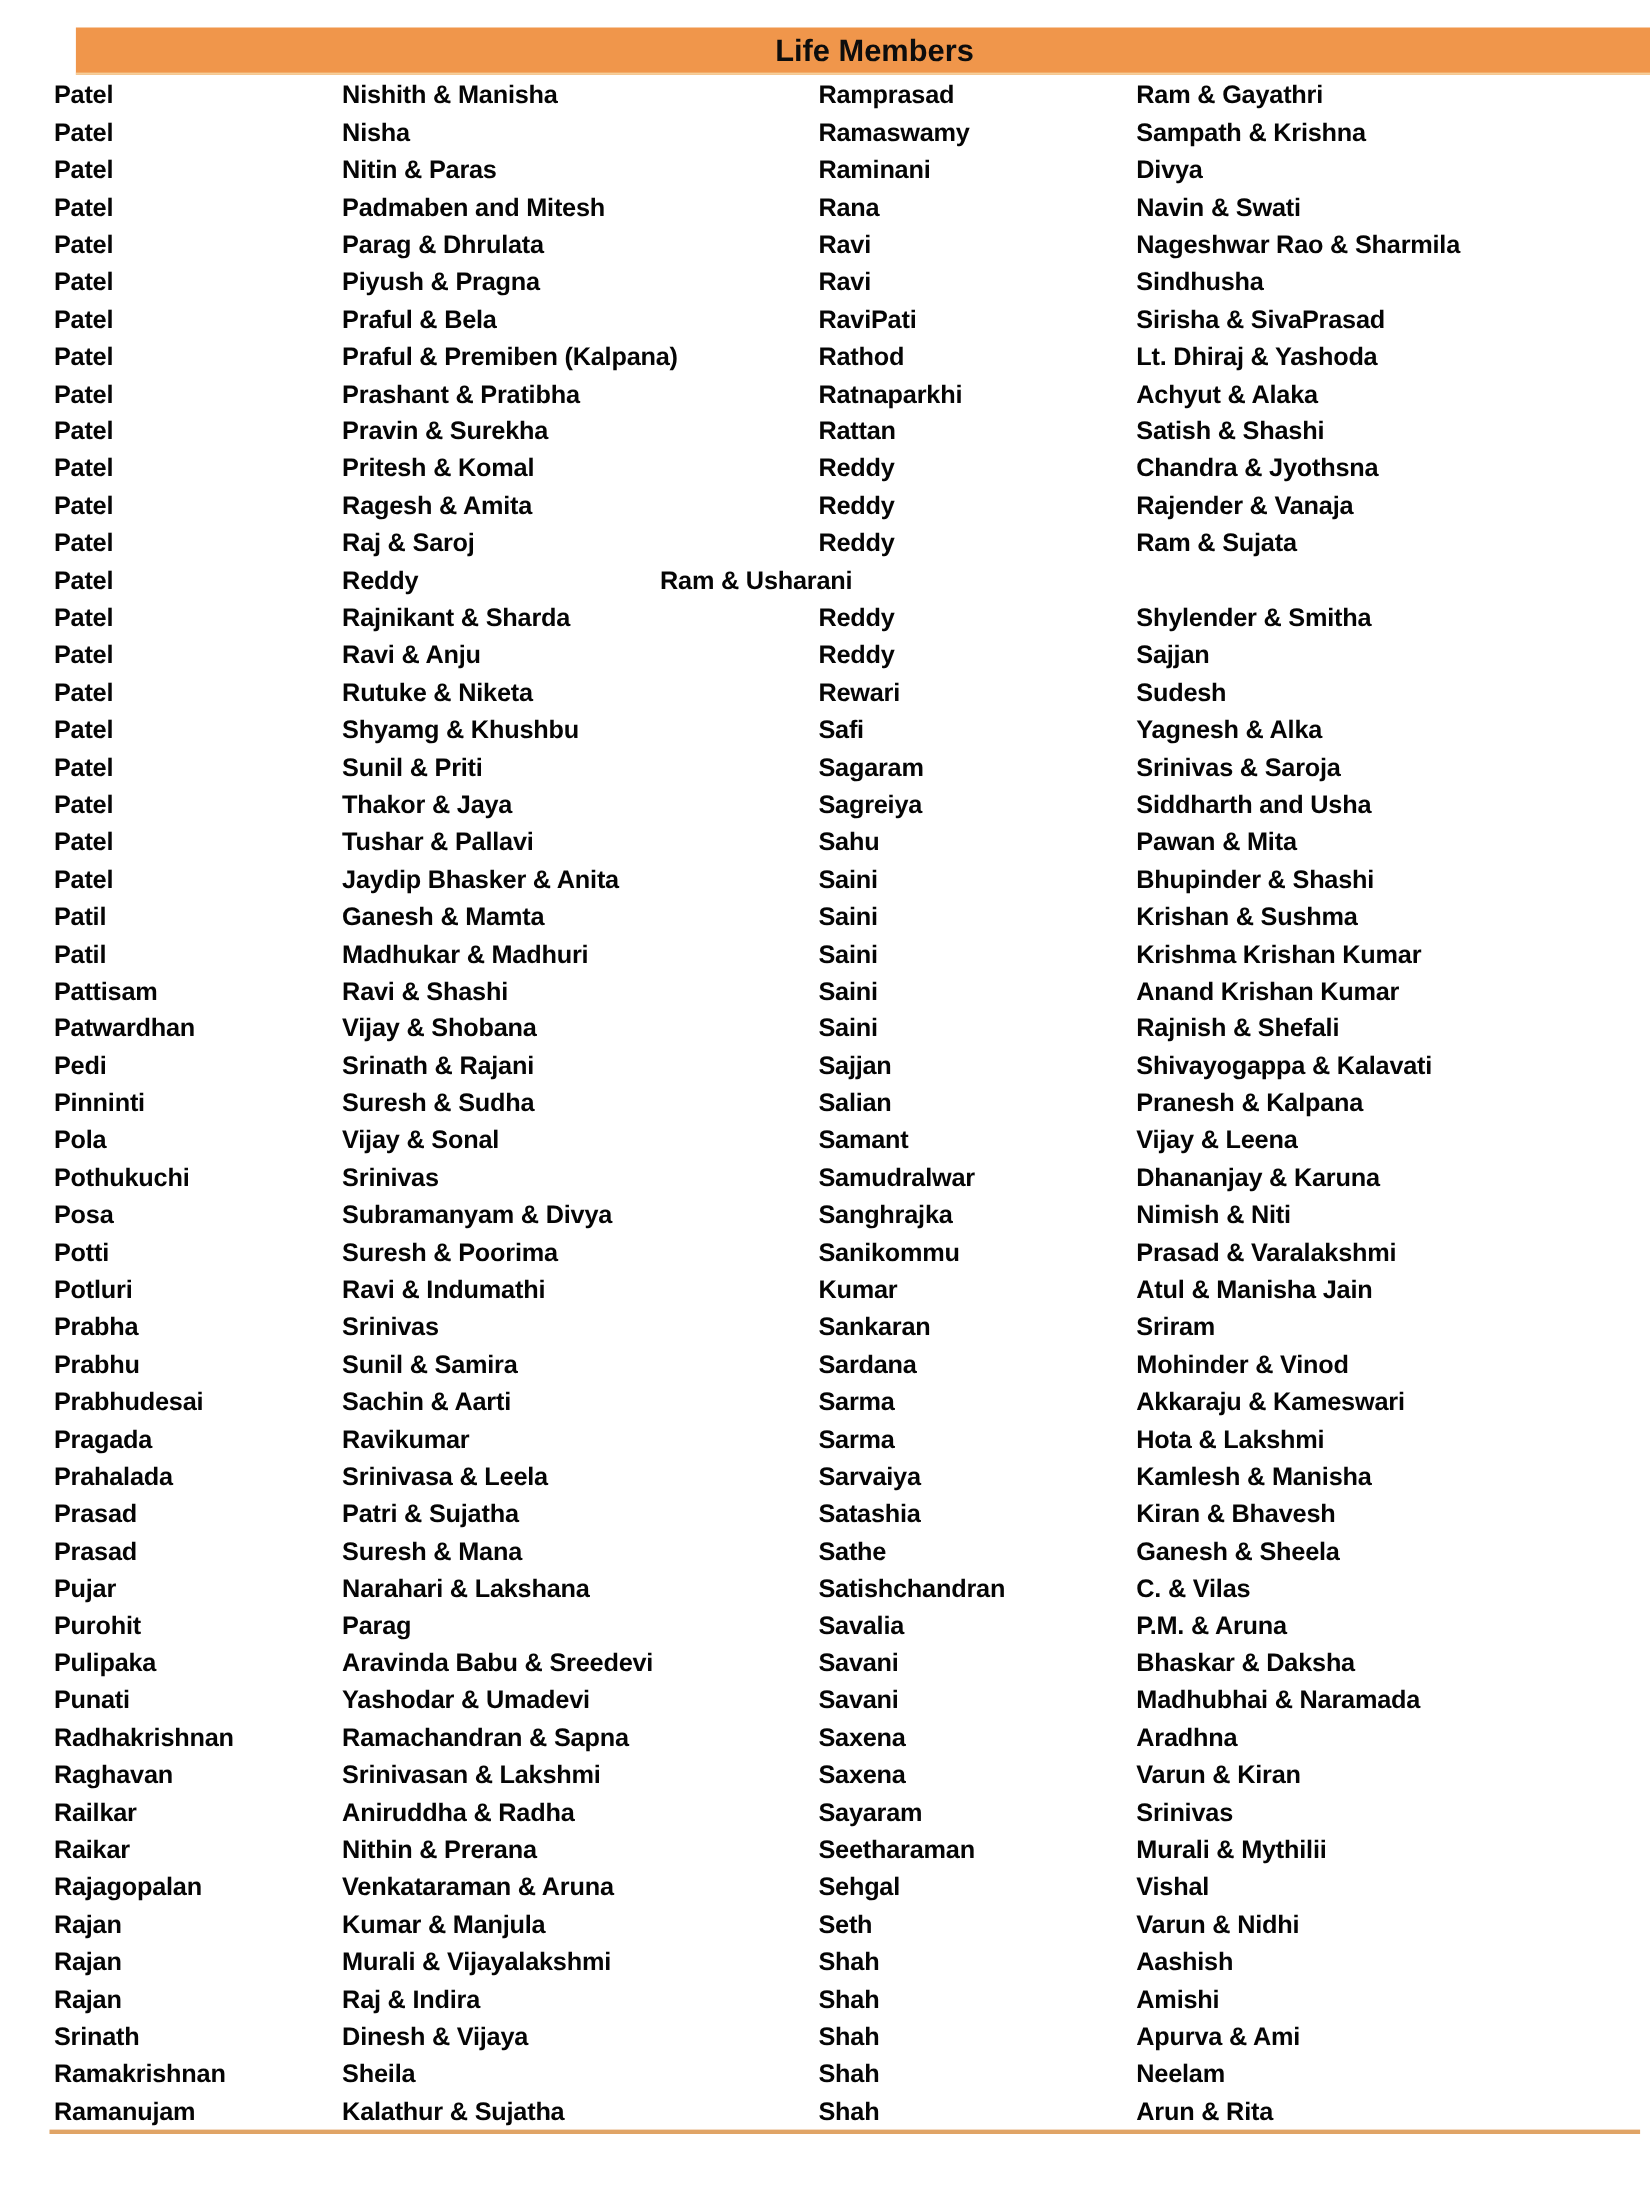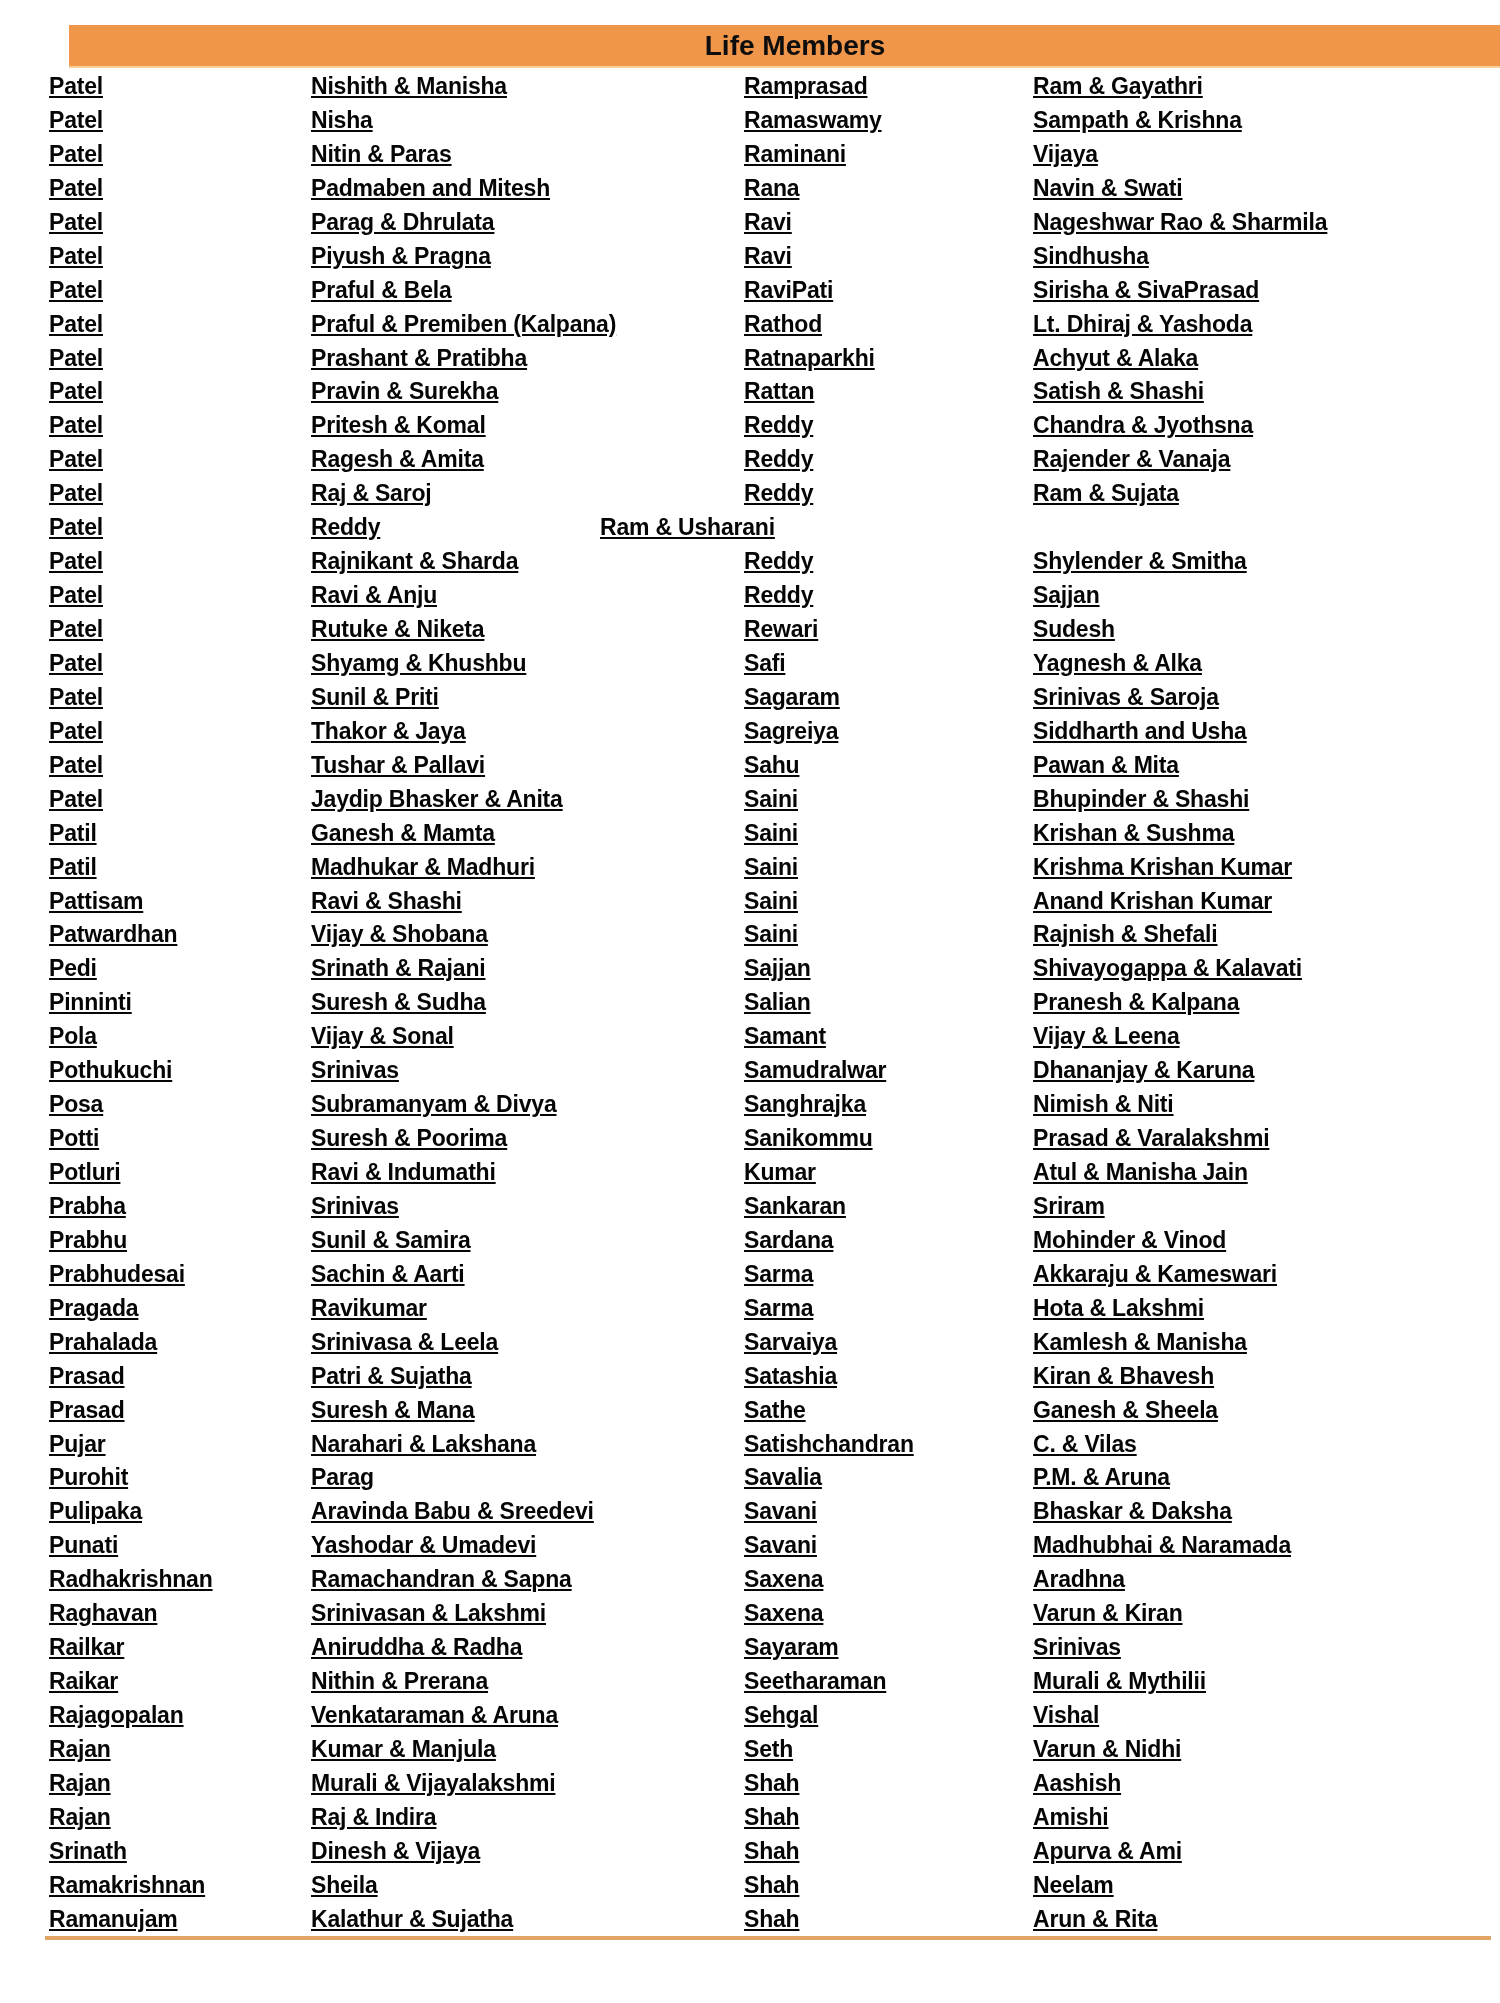--- a/index.html
+++ b/index.html
@@ -15,21 +15,21 @@
   }
   .title-bar h1{
     margin:0;font-size:28px;line-height:1;color:#0d0d0d;
     font-weight:bold;letter-spacing:0;
   }
   .member-table{
     position:absolute;left:45px;top:70px;width:1452px;
   }
   .member-row{
     display:flex;height:33.95px;line-height:33.95px;
-    font-size:23px;letter-spacing:-0.2px;white-space:nowrap;text-decoration:underline;
+    font-size:23px;letter-spacing:-0.2px;white-space:nowrap;
   }
   .cell{overflow:visible;}
   .c-surname-left {width:266px;padding-left:4px;box-sizing:border-box;}
   .c-names-left   {width:433px;}
   .c-surname-right{width:289px;}
   .c-names-right  {flex:1;}
   .bottom-rule{
     position:absolute;left:45px;top:1936px;width:1446px;height:4px;
   }
 </style>
@@ -52,21 +52,21 @@
       <div class="member-row">
         <div class="cell c-surname-left">Patel</div>
         <div class="cell c-names-left">Nisha</div>
         <div class="cell c-surname-right">Ramaswamy</div>
         <div class="cell c-names-right">Sampath &amp; Krishna</div>
       </div>
       <div class="member-row">
         <div class="cell c-surname-left">Patel</div>
         <div class="cell c-names-left">Nitin &amp; Paras</div>
         <div class="cell c-surname-right">Raminani</div>
-        <div class="cell c-names-right">Vijaya</div>
+        <div class="cell c-names-right">Divya</div>
       </div>
       <div class="member-row">
         <div class="cell c-surname-left">Patel</div>
         <div class="cell c-names-left">Padmaben and Mitesh</div>
         <div class="cell c-surname-right">Rana</div>
         <div class="cell c-names-right">Navin &amp; Swati</div>
       </div>
       <div class="member-row">
         <div class="cell c-surname-left">Patel</div>
         <div class="cell c-names-left">Parag &amp; Dhrulata</div>

